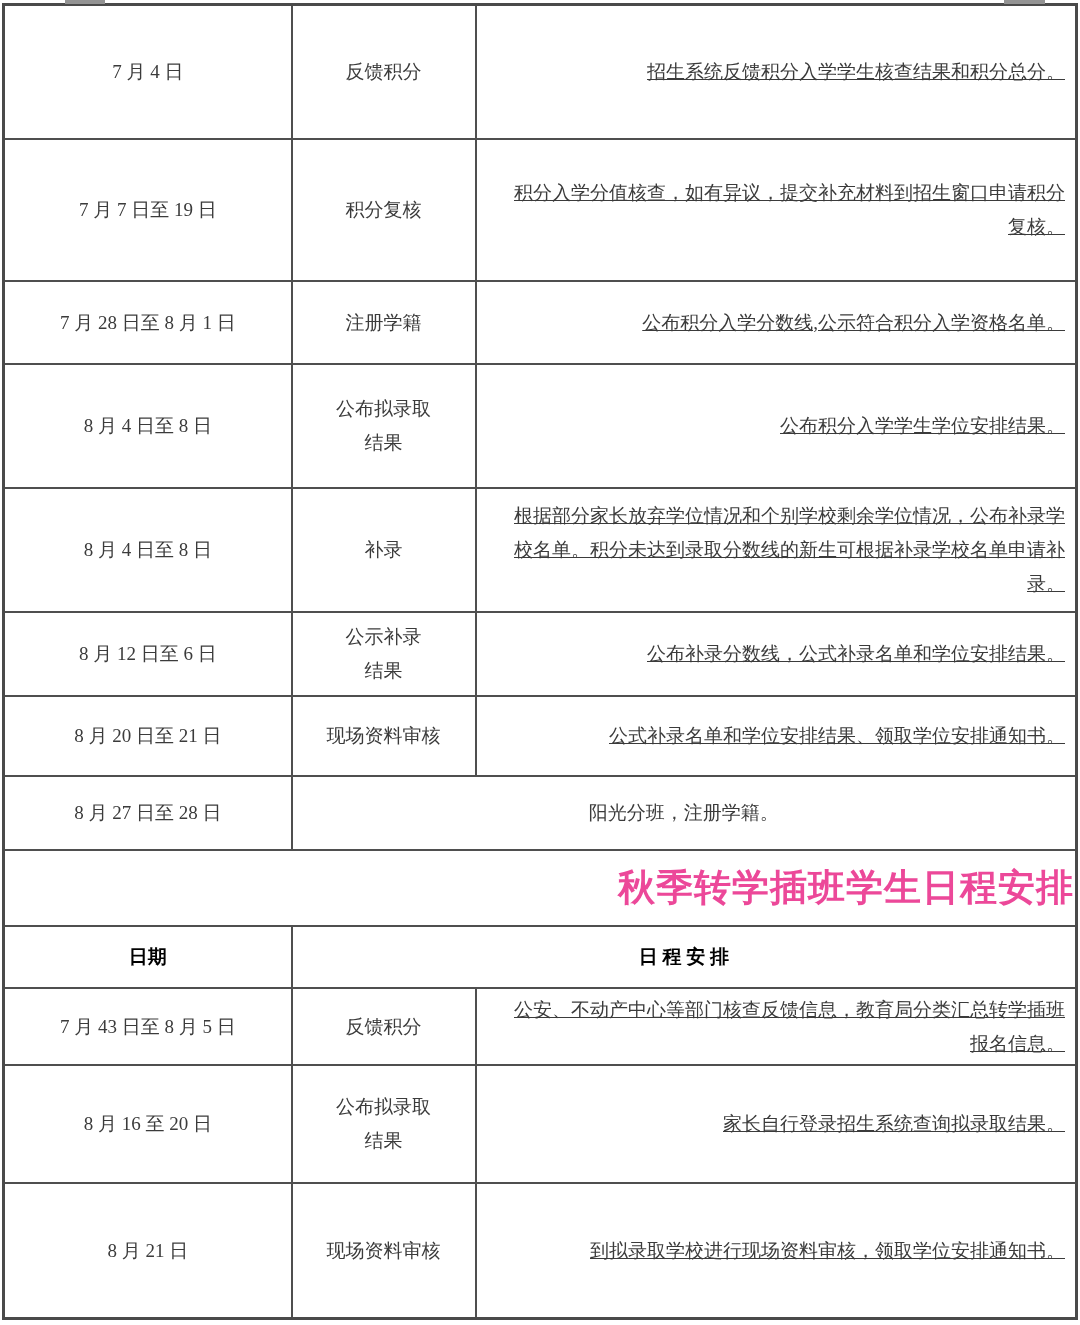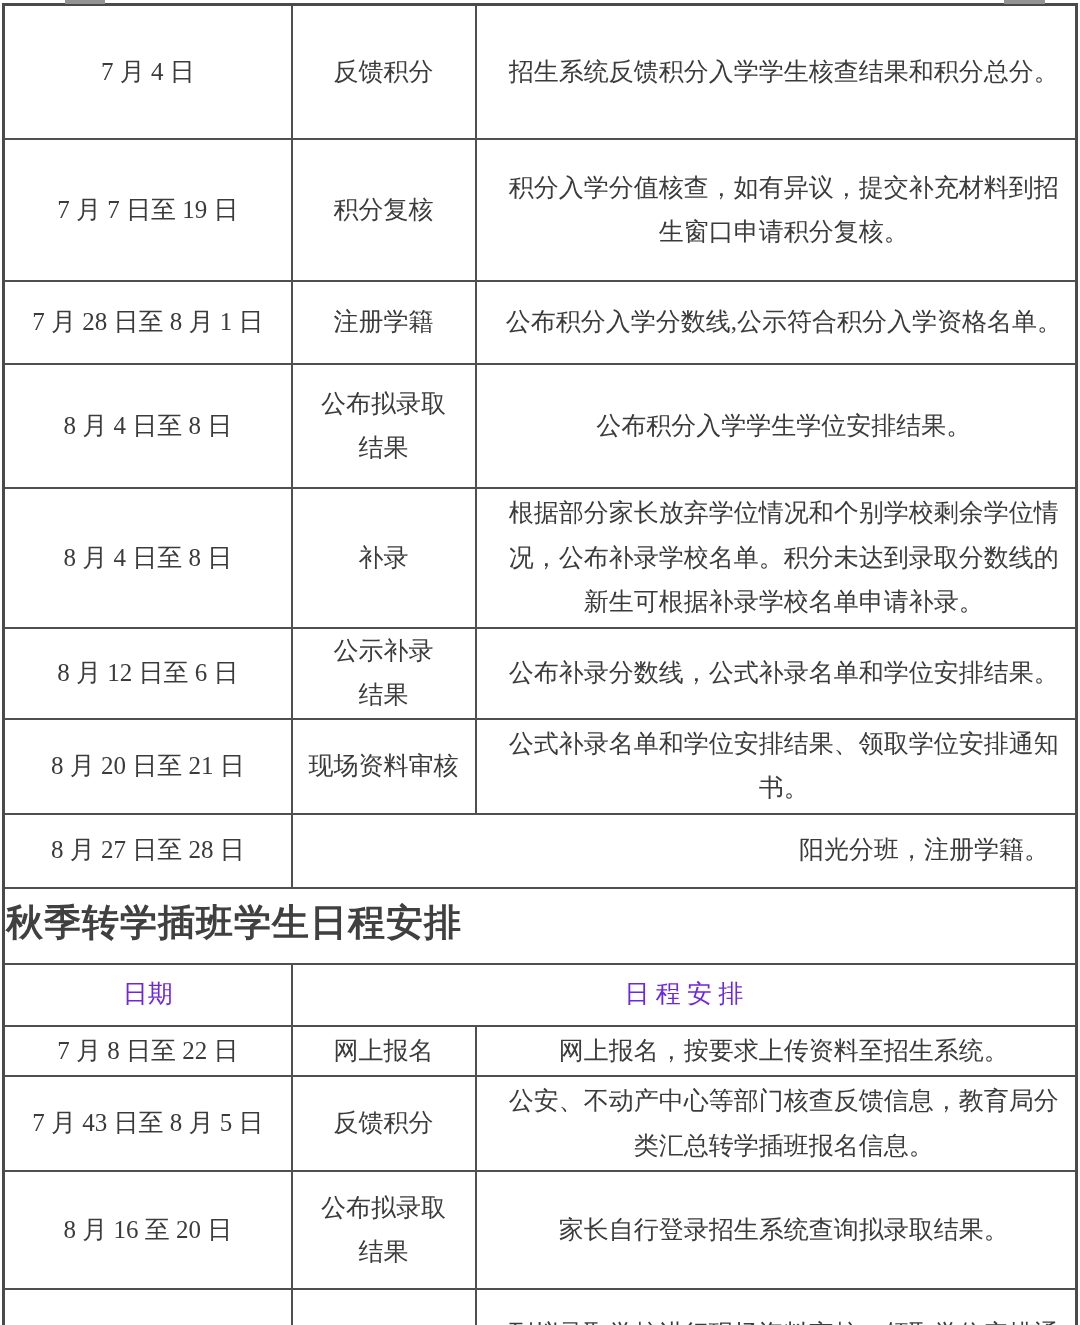--- a/index.html
+++ b/index.html
@@ -39,65 +39,66 @@
     table-layout: fixed;
     border: 3px solid #4a4a4a;
   }
   col.c-date { width: 288px; }
   col.c-item { width: 184px; }
   col.c-desc { width: 601px; }
 
   td {
     border: 2px solid #4f4f4f;
     vertical-align: middle;
-    font-size: 25px;
+    font-size: 19px;
     line-height: 1.78;
     color: #3b3b3b;
     overflow: hidden;
   }
   td.date, td.item {
     text-align: center;
     white-space: pre-line;
     padding: 0 4px;
   }
   td.desc {
-    text-align: center;
+    text-align: right;
     padding: 2px 10px 2px 26px;
+    text-decoration: underline;
   }
   td.merged-desc {
-    text-align: right;
+    text-align: center;
     padding: 2px 26px;
   }
   tr.t1r1  td { height: 128px; }
   tr.t1r2  td { height: 136px; }
   tr.t1r3  td { height: 77px;  }
   tr.t1r4  td { height: 118px; }
   tr.t1r5  td { height: 118px; }
   tr.t1r6  td { height: 78px;  }
   tr.t1r7  td { height: 74px;  }
   tr.t1r8  td { height: 68px; margin-top: 12px;  }
   tr.heading-row td { height: 72px; }
   tr.hdr   td { height: 58px;  }
   tr.t2r1  td { height: 41px;  }
   tr.t2r2  td { height: 71px;  }
   tr.t2r3  td { height: 112px; }
   tr.t2r4  td { height: 129px; }
 
   td.section-title {
-    text-align: left;
-    font-family: Liberation Mono, monospace;
+    text-align: right;
+    font-family: Liberation Sans, sans-serif;
     font-weight: bold;
     font-size: 37px;
-    color: #404040;
+    color: #ec4899;
     letter-spacing: 1px;
   }
   tr.hdr td {
-    font-weight: normal;
+    font-weight: bold;
     text-align: center;
-    color: #6d28d9;
+    color: #000000;
   }
 </style>
 </head>
 <body>
 
 <div class="page">
 
   <div class="artifact left"></div>
   <div class="artifact right"></div>
 
@@ -152,25 +153,20 @@
     </tr>
 
     <tr class="heading-row">
       <td class="section-title" colspan="3">秋季转学插班学生日程安排</td>
     </tr>
 
     <tr class="hdr">
       <td class="date">日期</td>
       <td colspan="2">日 程 安 排</td>
     </tr>
-    <tr class="t2r1">
-      <td class="date">7 月 8 日至 22 日</td>
-      <td class="item">网上报名</td>
-      <td class="desc">网上报名，按要求上传资料至招生系统。</td>
-    </tr>
     <tr class="t2r2">
       <td class="date">7 月 43 日至 8 月 5 日</td>
       <td class="item">反馈积分</td>
       <td class="desc">公安、不动产中心等部门核查反馈信息，教育局分类汇总转学插班报名信息。</td>
     </tr>
     <tr class="t2r3">
       <td class="date">8 月 16 至 20 日</td>
       <td class="item">公布拟录取
 结果</td>
       <td class="desc">家长自行登录招生系统查询拟录取结果。</td>

